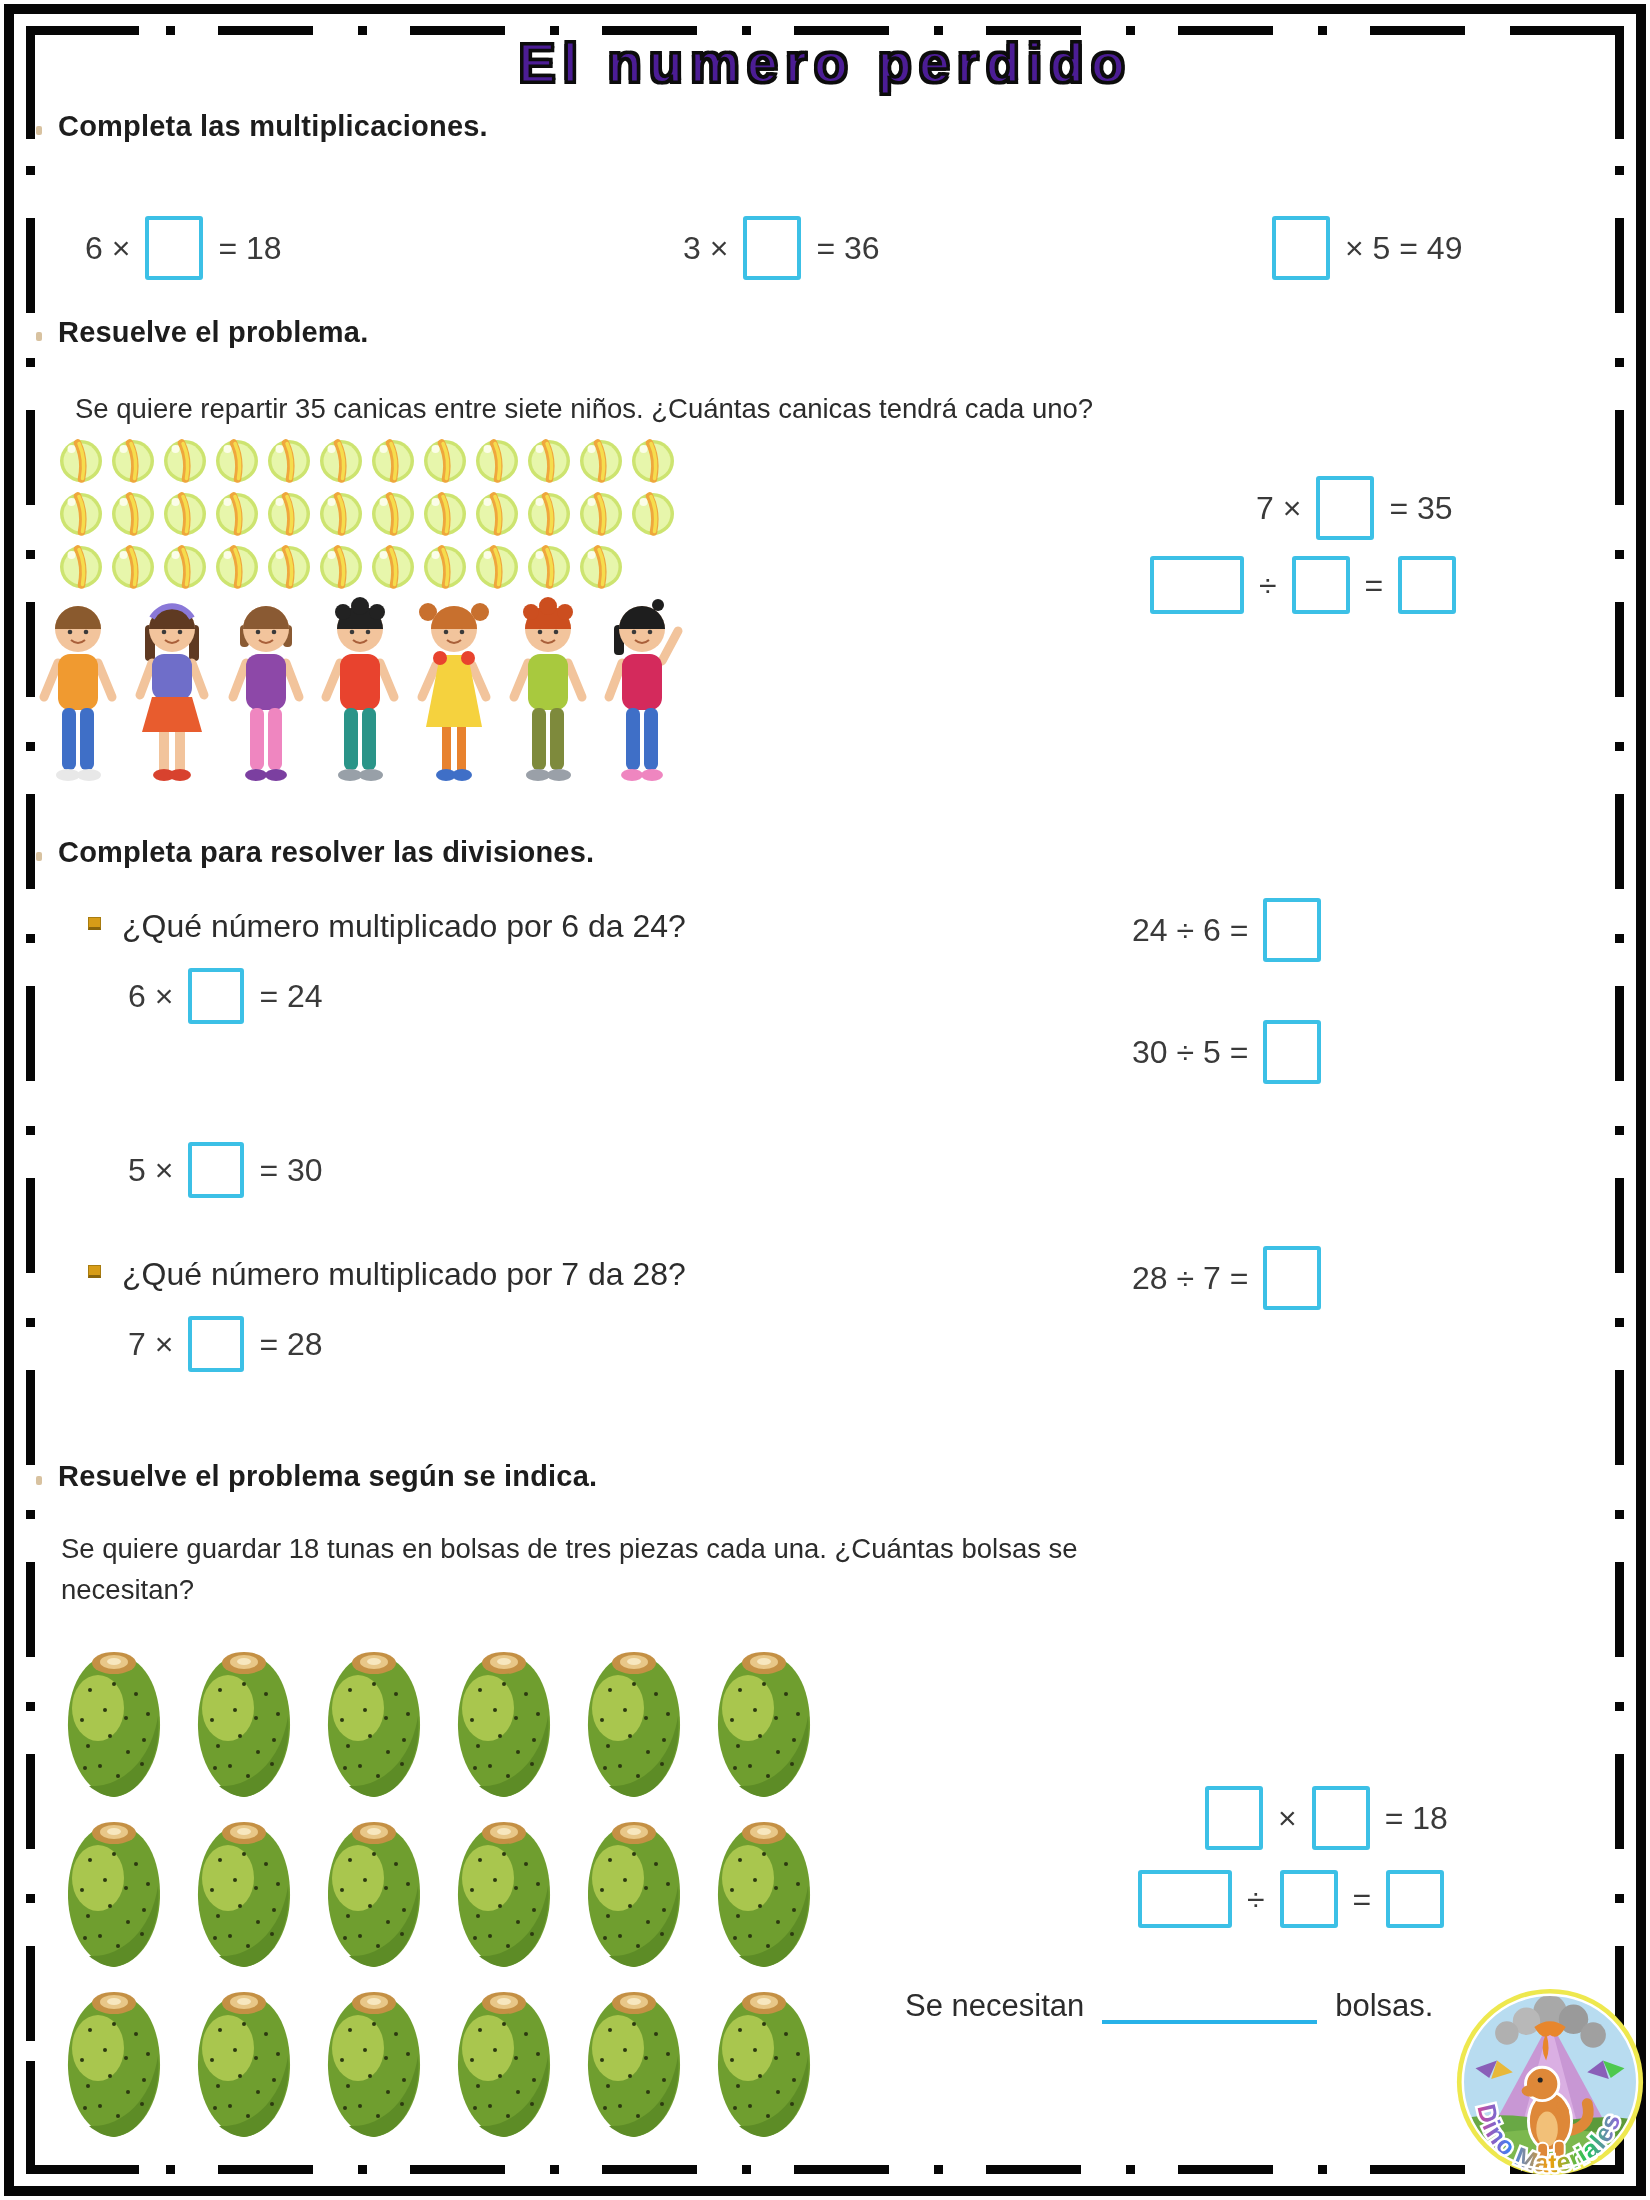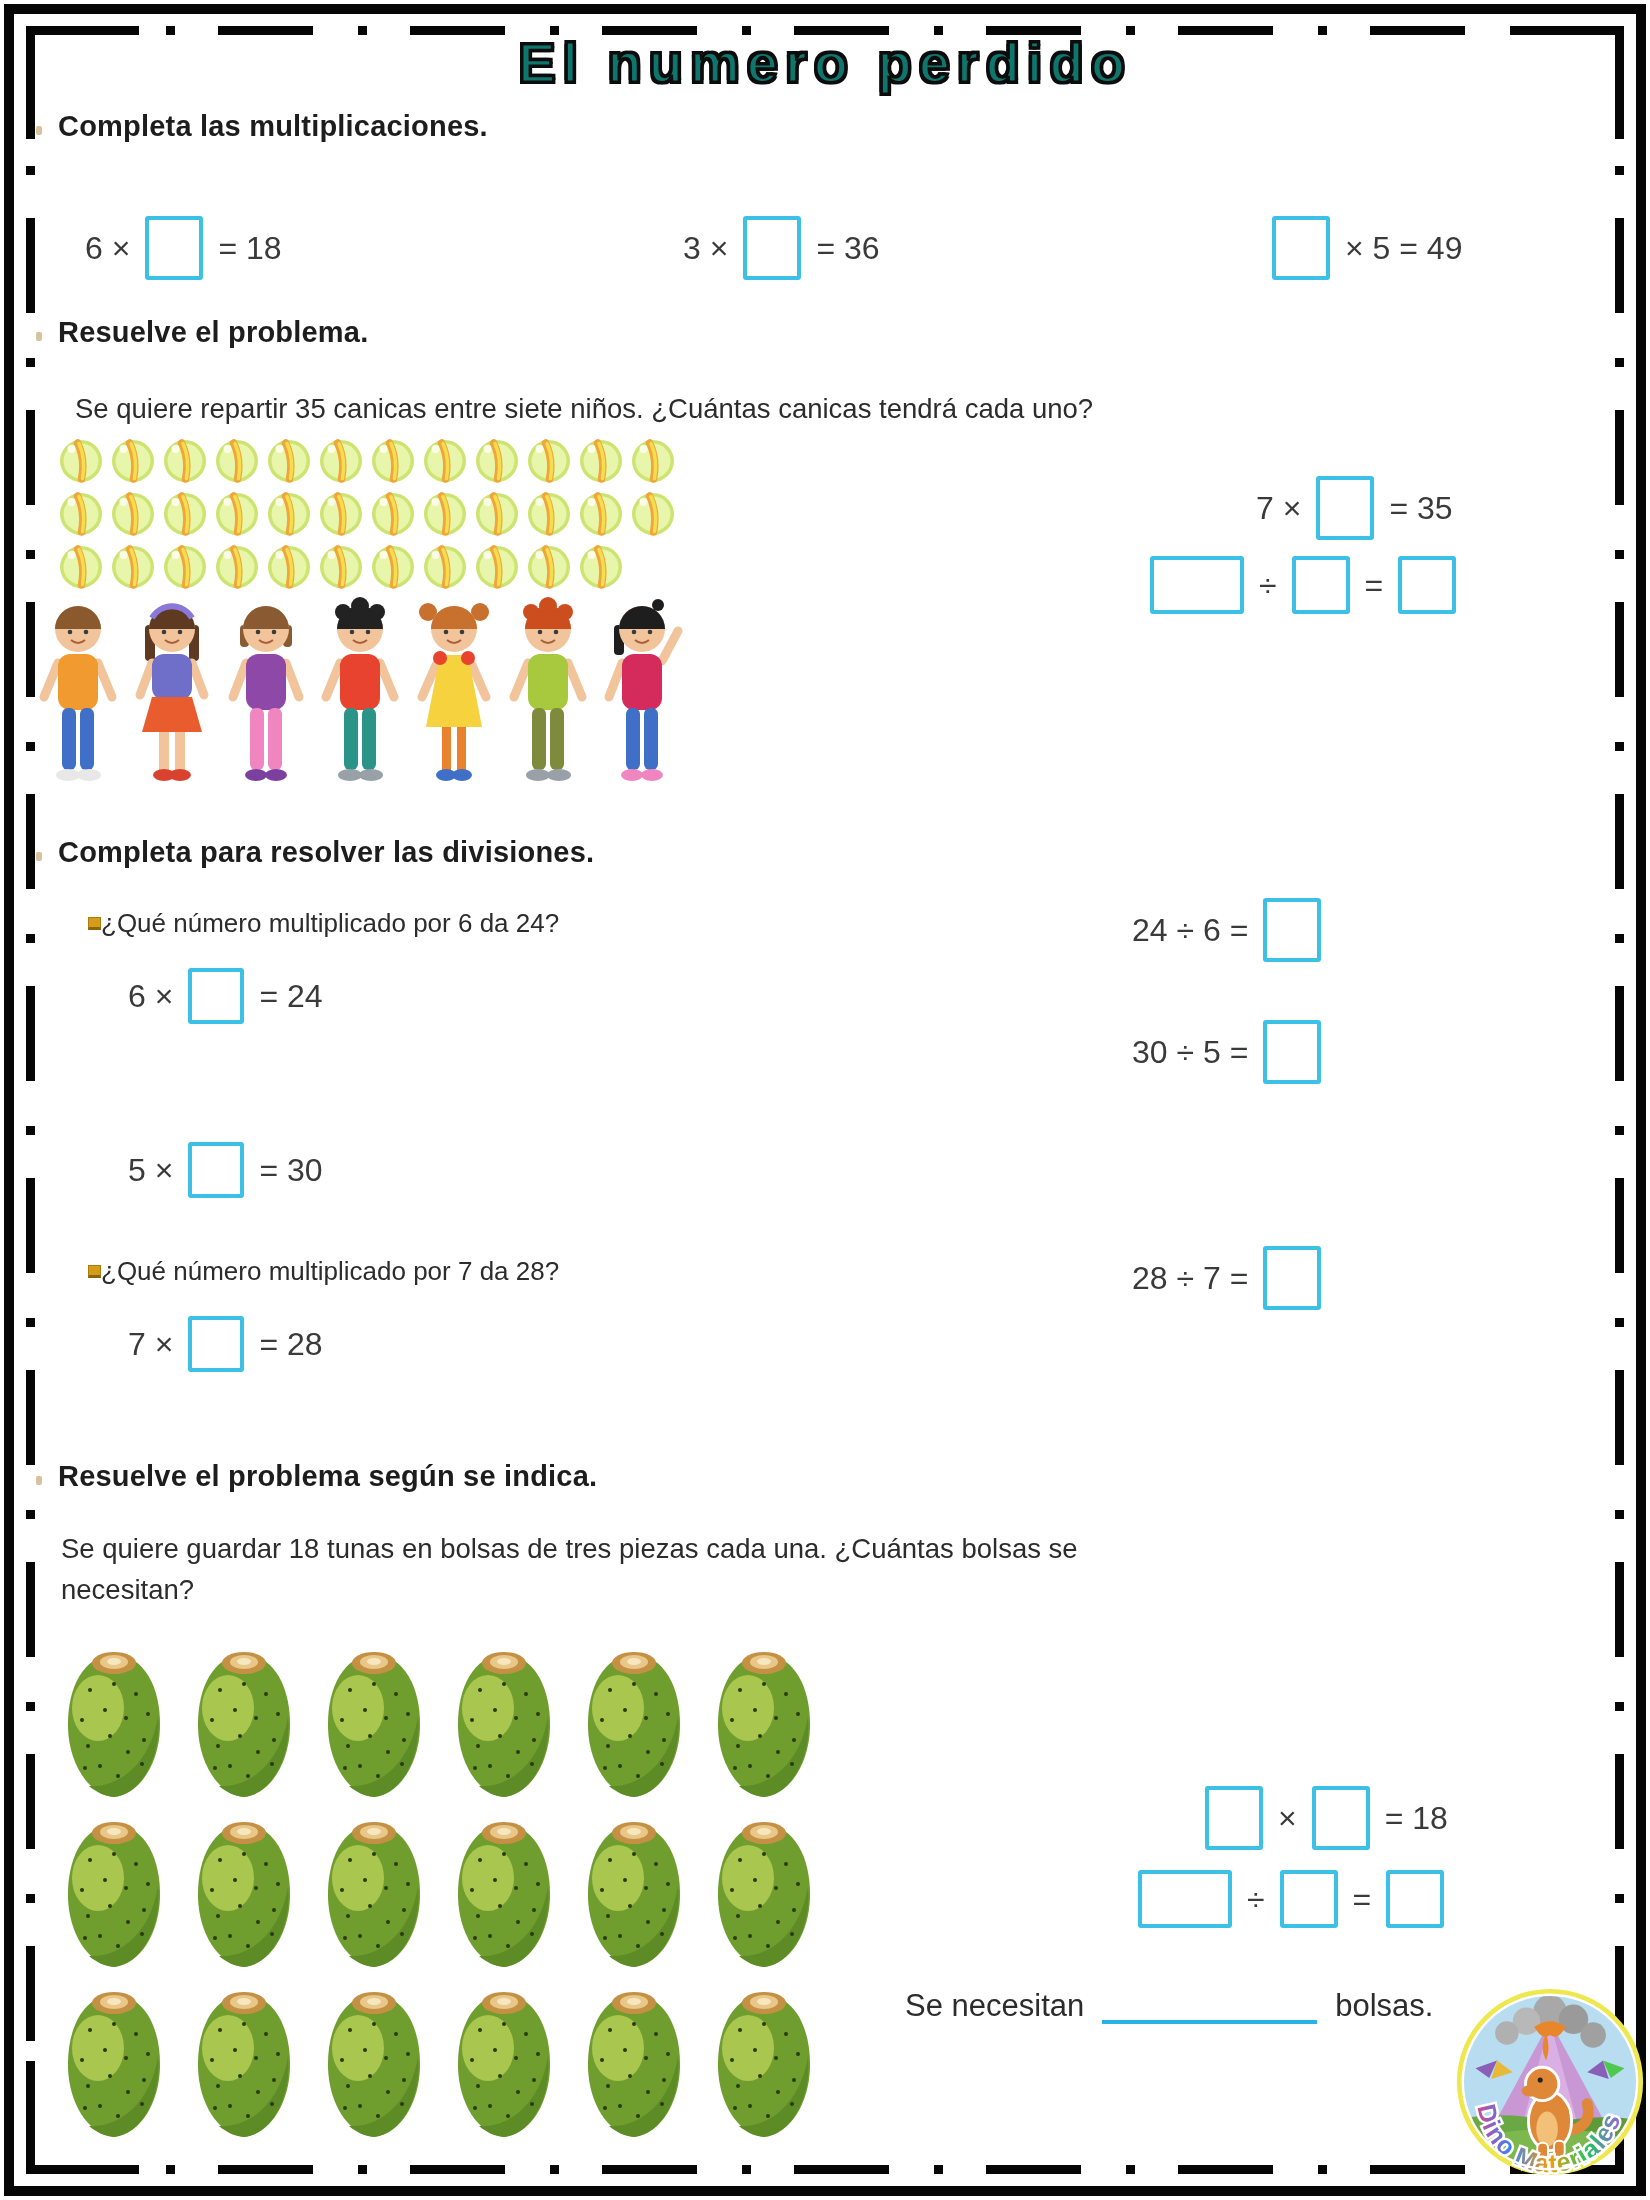--- a/index.html
+++ b/index.html
@@ -16,39 +16,39 @@
      background:repeating-linear-gradient(180deg,#060606 0 95px,transparent 95px 140px,#060606 140px 149px,transparent 149px 192px);}
   .if-left{left:0;} .if-right{right:0;}
   .if-c{position:absolute;width:104px;height:104px;}
   .if-c.tl{top:0;left:0;border-top:9px solid #060606;border-left:9px solid #060606;}
   .if-c.tr{top:0;right:0;border-top:9px solid #060606;border-right:9px solid #060606;}
   .if-c.bl{bottom:0;left:0;border-bottom:9px solid #060606;border-left:9px solid #060606;}
   .if-c.br{bottom:0;right:0;border-bottom:9px solid #060606;border-right:9px solid #060606;}
 
   
   .title{position:absolute;top:30px;left:0;right:0;text-align:center;
-         font-size:56px;font-weight:800;letter-spacing:7px;color:#0f766e;
+         font-size:56px;font-weight:800;letter-spacing:7px;color:#4c1d95;
          -webkit-text-stroke:3px #0c0c0c;
          text-shadow:2px 2px 0 #0c0c0c,-2px 2px 0 #0c0c0c,2px -2px 0 #0c0c0c,-2px -2px 0 #0c0c0c;}
   .heading{position:absolute;font-size:29px;font-weight:700;color:#1d1d1d;letter-spacing:.2px;}
   .hdot{position:absolute;left:-22px;top:16px;width:6px;height:9px;background:#d8c2a0;border-radius:2px;}
   .ptext{position:absolute;font-size:27.5px;color:#2c2c2c;line-height:1.5;}
 
   
   .eqg{position:absolute;display:flex;align-items:center;gap:15px;font-size:32px;color:#3a3a3a;}
   .eqt{white-space:nowrap;}
   .ans-box{display:inline-block;width:58px;height:58px;border:4px solid #3cc0e6;border-radius:3px;background:#fff;box-sizing:border-box;}
   .ans-box.tall{height:64px;}
   .ans-box.wide{width:94px;}
   .ans-box.small{width:56px;height:56px;}
   .ansline{position:absolute;display:flex;align-items:flex-end;gap:18px;font-size:31px;color:#2c2c2c;}
   .blank{display:inline-block;width:200px;height:38px;border-bottom:4px solid #28b2e8;}
 
   
-  .q{position:absolute;display:flex;align-items:flex-start;font-size:26px;color:#2c2c2c;}
+  .q{position:absolute;display:flex;align-items:flex-start;gap:21px;font-size:32px;color:#2c2c2c;}
   .bullet{flex:0 0 auto;width:13px;height:13px;margin-top:9px;background:#d79c17;border:1px solid #a87c10;border-bottom:3px solid #8a650c;box-sizing:border-box;}
 
   
   .marbles{position:absolute;}
   .mrow{display:flex;gap:6px;margin-bottom:7px;}
   .children{position:absolute;display:flex;align-items:flex-end;gap:2px;}
   .tunas{position:absolute;}
   .trow{display:flex;gap:18px;margin-bottom:18px;}
   .logo{position:absolute;}
 </style>

